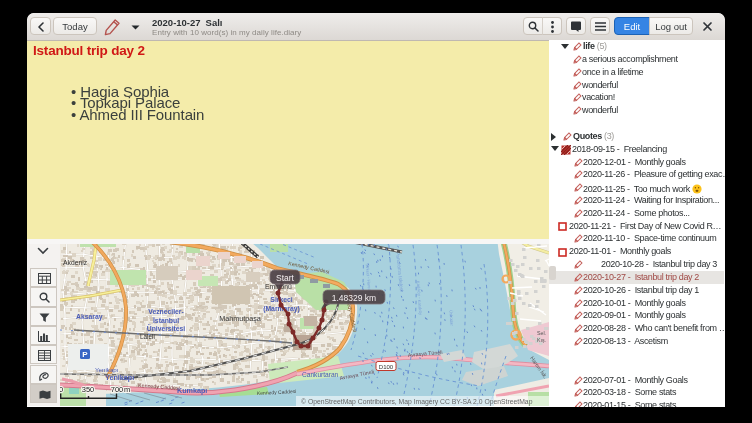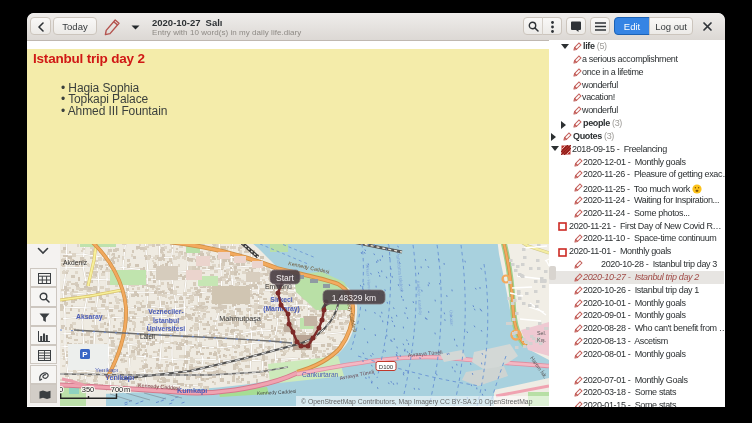--- a/index.html
+++ b/index.html
@@ -23,43 +23,43 @@
   #btn-chat{left:539px;width:20px;}
   #btn-menu{left:563px;width:20px;}
   #btn-edit{left:587px;width:36px;background:#3584e4;border-color:#1c62b5;
             color:#fff;border-radius:4px 0 0 4px;}
   #btn-logout{left:622px;width:44px;border-radius:0 4px 4px 0;}
   #hb .glyph{position:absolute;color:#2e3236;}
   #title{position:absolute;left:125px;top:4px;font-size:9.5px;font-weight:bold;color:#2d3134;}
   #title span{margin-left:5px;}
   #subtitle{position:absolute;left:125px;top:15px;font-size:8px;color:#8e8a85;letter-spacing:0.05px;}
   
-  #note{position:absolute;left:0;top:36px;width:522px;height:198px;background:#f4ecaa;}
+  #note{position:absolute;left:0;top:28px;width:522px;height:198px;background:#f4ecaa;}
   #sep{position:absolute;left:0;top:226px;width:522px;height:5px;background:#f7f6f5;border-bottom:1px solid #e8e6e3;}
   #note h1{margin:0;position:absolute;left:6px;top:2px;font-size:13.5px;color:#d01916;
            letter-spacing:-0.2px;}
-  #note ul{position:absolute;left:32px;top:30px;margin:2px;padding:0;list-style:none;
-           font-size:12px;color:#3b403d;letter-spacing:-0.1px;}
+  #note ul{position:absolute;left:32px;top:30px;margin:12px;padding:0;list-style:none;
+           font-size:15px;color:#3b403d;letter-spacing:-0.1px;}
   #note li{height:11.3px;}
   #note li:before{content:"• ";}
   
   #maptools{position:absolute;left:0;top:231px;width:33px;height:162px;
             background:#f4f2f0;border-right:1px solid #dad5d0;}
   .tool{position:absolute;left:3px;width:27px;height:19.3px;border:1px solid #cdc7c0;
         background:#f6f5f3;box-sizing:border-box;}
   #mapwrap{position:absolute;left:33px;top:231px;width:489px;height:162px;background:#efebe2;overflow:hidden;}
   
   #sidebar{position:absolute;left:522px;top:27px;width:176px;height:367px;background:#fff;overflow:hidden;}
   .row{position:absolute;left:0;width:175px;height:13px;font-size:9px;color:#2c3032;
        white-space:nowrap;letter-spacing:-0.35px;}
   .row .tx{position:absolute;top:1px;}
   .row b{font-weight:bold;}
   .cnt{color:#9d9b97;}
   .sel{background:#e7e5e2;}
-  .sel .tx{color:#a04a46;font-style:italic;}
+  .sel .tx{color:#a04a46;}
   .arr{position:absolute;top:3.5px;width:0;height:0;}
   .arr.open{border-left:4px solid transparent;border-right:4px solid transparent;
             border-top:5px solid #2c3032;}
   .arr.closed{border-top:4px solid transparent;border-bottom:4px solid transparent;
               border-left:5px solid #2c3032;}
   .ric{position:absolute;top:2px;}
 </style>
 </head>
 <body>
 <div id="stage">
@@ -2640,30 +2640,20 @@
         </div>
     <div class="row " style="top:64.2px">
           <svg class="ric" style="left:23px" width="10" height="10" viewBox="0 0 10 10">
             <g transform="rotate(45 5 5)">
               <rect x="3.6" y="0.8" width="2.8" height="6.2" fill="none" stroke="#c4615c" stroke-width="1"></rect>
               <path d="M3.6 7 L6.4 7 L5 9.4 Z" fill="none" stroke="#c4615c" stroke-width="1" stroke-linejoin="round"></path>
             </g>
           </svg>
           <span class="tx" style="left:33px">wonderful</span>
         </div>
-    <div class="row " style="top:77.0px">
-          <div class="arr closed" style="left:12px"></div>
-          <svg class="ric" style="left:23px" width="10" height="10" viewBox="0 0 10 10">
-            <g transform="rotate(45 5 5)">
-              <rect x="3.6" y="0.8" width="2.8" height="6.2" fill="none" stroke="#c4615c" stroke-width="1"></rect>
-              <path d="M3.6 7 L6.4 7 L5 9.4 Z" fill="none" stroke="#c4615c" stroke-width="1" stroke-linejoin="round"></path>
-            </g>
-          </svg>
-          <span class="tx" style="left:34px"><b>people</b> <span class="cnt">(3)</span></span>
-        </div>
     <div class="row " style="top:89.8px">
           <div class="arr closed" style="left:2px"></div>
           <svg class="ric" style="left:13px" width="10" height="10" viewBox="0 0 10 10">
             <g transform="rotate(45 5 5)">
               <rect x="3.6" y="0.8" width="2.8" height="6.2" fill="none" stroke="#c4615c" stroke-width="1"></rect>
               <path d="M3.6 7 L6.4 7 L5 9.4 Z" fill="none" stroke="#c4615c" stroke-width="1" stroke-linejoin="round"></path>
             </g>
           </svg>
           <span class="tx" style="left:24px"><b>Quotes</b> <span class="cnt">(3)</span></span>
         </div>
@@ -2803,29 +2793,20 @@
         </div>
     <div class="row " style="top:295.1px">
           <svg class="ric" style="left:24px" width="10" height="10" viewBox="0 0 10 10">
             <g transform="rotate(45 5 5)">
               <rect x="3.6" y="0.8" width="2.8" height="6.2" fill="none" stroke="#c4615c" stroke-width="1"></rect>
               <path d="M3.6 7 L6.4 7 L5 9.4 Z" fill="none" stroke="#c4615c" stroke-width="1" stroke-linejoin="round"></path>
             </g>
           </svg>
           <span class="tx" style="left:34px">2020-08-13 -&nbsp; Ascetism</span>
         </div>
-    <div class="row " style="top:307.9px">
-          <svg class="ric" style="left:24px" width="10" height="10" viewBox="0 0 10 10">
-            <g transform="rotate(45 5 5)">
-              <rect x="3.6" y="0.8" width="2.8" height="6.2" fill="none" stroke="#c4615c" stroke-width="1"></rect>
-              <path d="M3.6 7 L6.4 7 L5 9.4 Z" fill="none" stroke="#c4615c" stroke-width="1" stroke-linejoin="round"></path>
-            </g>
-          </svg>
-          <span class="tx" style="left:34px">2020-08-01 -&nbsp; Monthly goals</span>
-        </div>
     <div class="row " style="top:333.6px">
           <svg class="ric" style="left:24px" width="10" height="10" viewBox="0 0 10 10">
             <g transform="rotate(45 5 5)">
               <rect x="3.6" y="0.8" width="2.8" height="6.2" fill="none" stroke="#c4615c" stroke-width="1"></rect>
               <path d="M3.6 7 L6.4 7 L5 9.4 Z" fill="none" stroke="#c4615c" stroke-width="1" stroke-linejoin="round"></path>
             </g>
           </svg>
           <span class="tx" style="left:34px">2020-07-01 -&nbsp; Monthly Goals</span>
         </div>
     <div class="row " style="top:346.4px">

